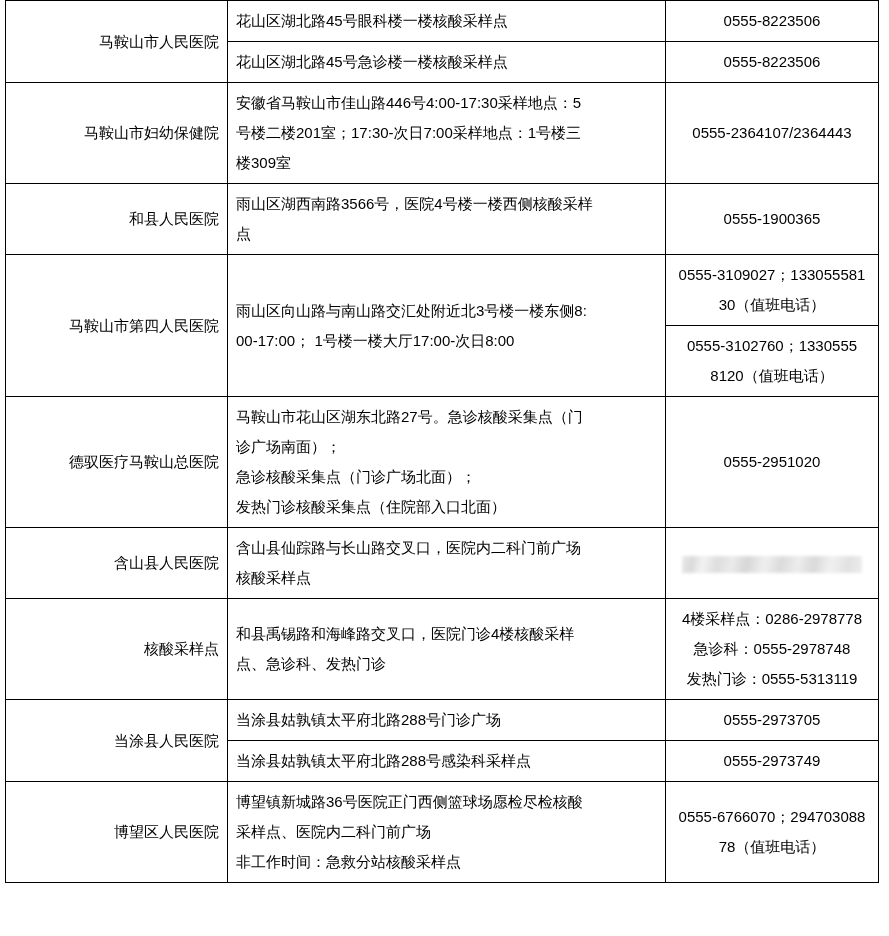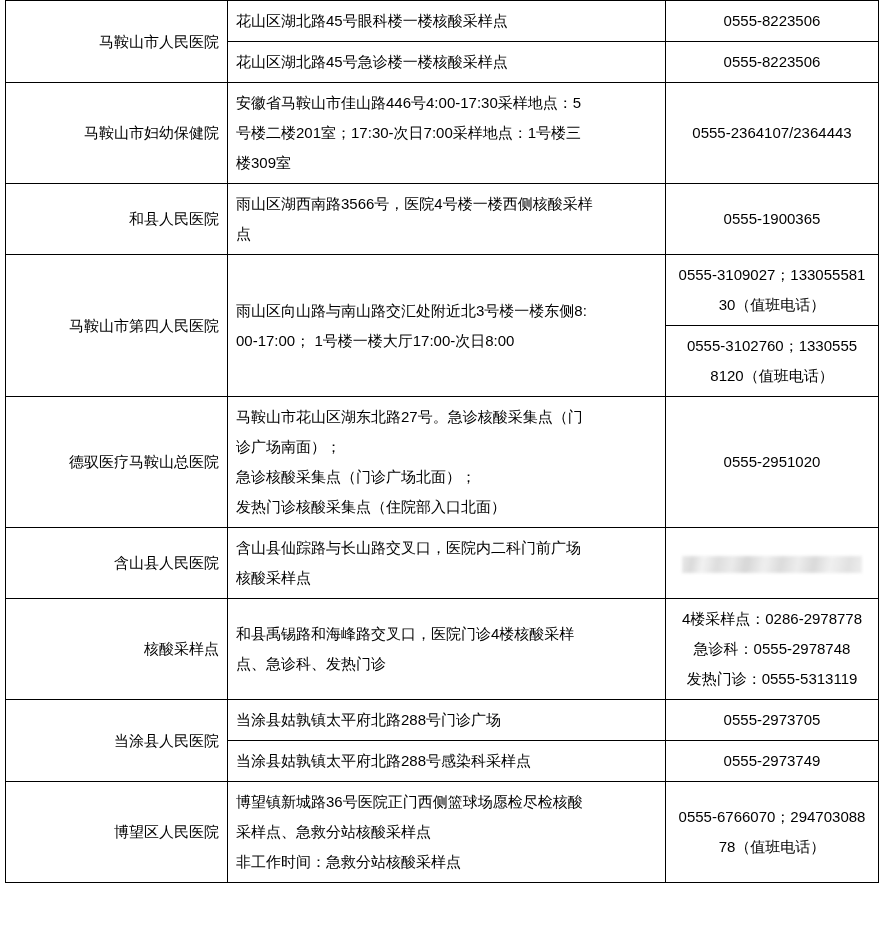--- a/index.html
+++ b/index.html
@@ -191,21 +191,21 @@
       </td>
       <td class="phone-cell">
         <span class="line">0555-2973749</span>
       </td>
     </tr>
 
     <tr>
       <td class="name-cell">博望区人民医院</td>
       <td class="addr-cell">
         <span class="line">博望镇新城路36号医院正门西侧篮球场愿检尽检核酸</span>
-        <span class="line">采样点、急救分站核酸采样点</span>
+        <span class="line">采样点、医院内二科门前广场</span>
         <span class="line">非工作时间：急救分站核酸采样点</span>
       </td>
       <td class="phone-cell">
         <span class="line">0555-6766070；294703088</span>
         <span class="line">78（值班电话）</span>
       </td>
     </tr>
   </tbody>
 </table>
 

